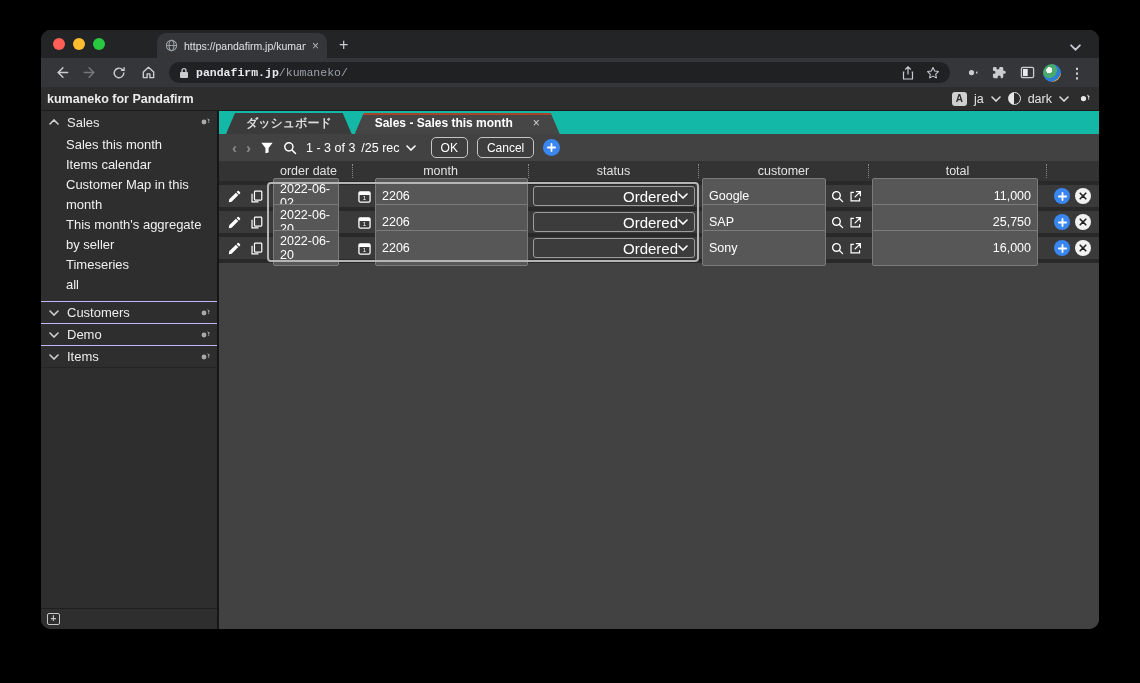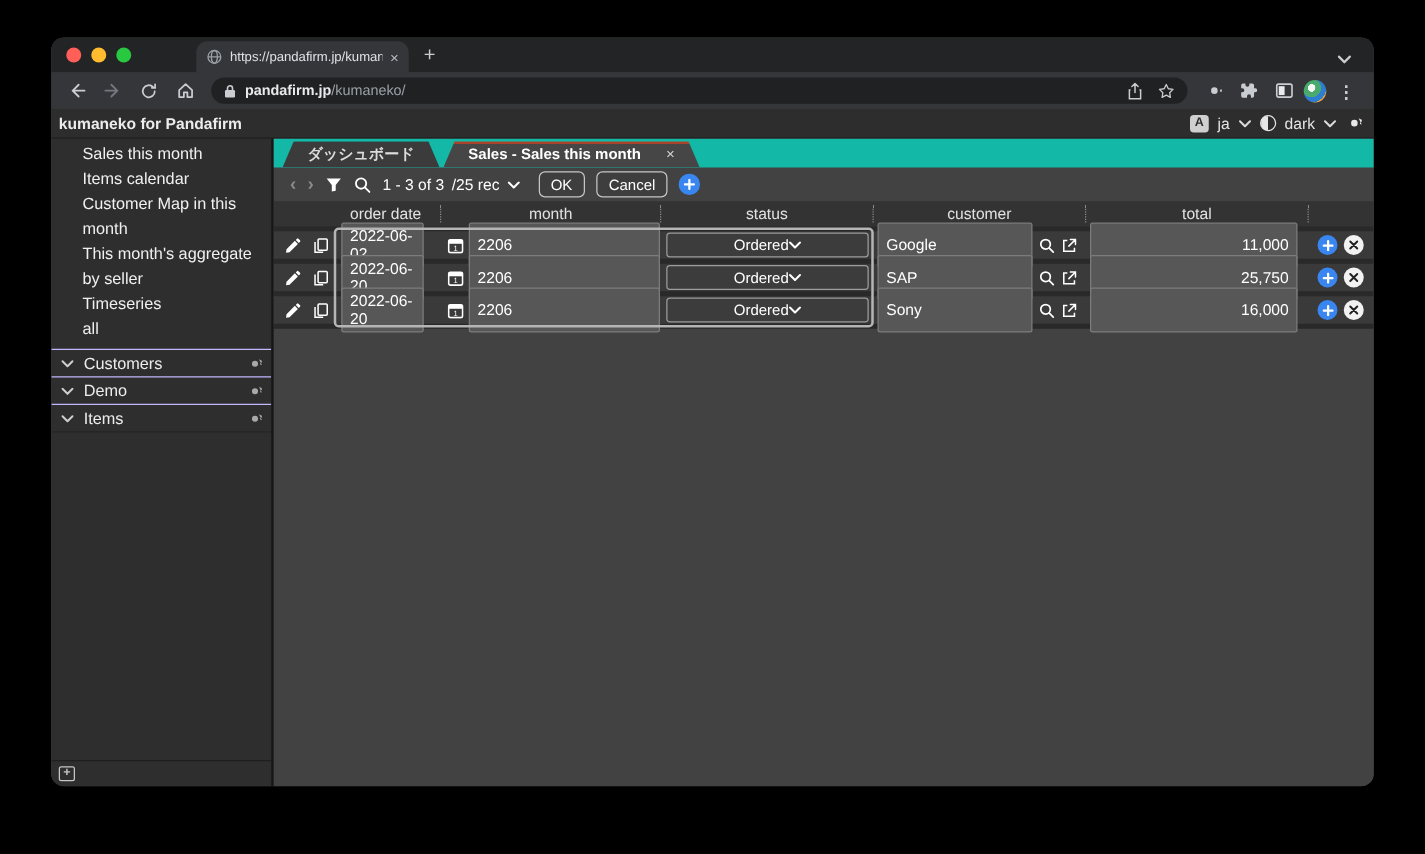--- a/index.html
+++ b/index.html
@@ -23,21 +23,21 @@
   .newtab { color:#c9cdd1; font-size:16px; margin:0 0 4px 12px; }
   .tabsearch { margin-left:auto; margin-right:18px; margin-bottom:7px; color:#c9cdd1; }
 
   
   .chrome-toolbar { height:29px; background:#35363a; display:flex; align-items:center;
                     padding:0 10px 0 8px; gap:5px; flex:none; }
   .nav-ic { width:24px; height:24px; display:flex; align-items:center; justify-content:center;
             color:#c9cdd1; flex:none; }
   .nav-ic.dim { color:#74787e; }
   .urlbar { flex:1; height:21px; background:#1f2123; border-radius:11px; display:flex;
-            align-items:center; padding:0 8px 0 10px; gap:7px; margin:0 4px; }
+            align-items:center; padding:0 8px 0 10px; gap:7px; margin:0 4px;font-family:Liberation Mono, monospace; }
   .url-text { font-size:11.5px; color:#9aa0a6; flex:1; white-space:nowrap; overflow:hidden; }
   .url-text b { color:#e8eaed; font-weight:bold; }
   .right-ics { display:flex; align-items:center; gap:4px; }
   .avatar { width:18px; height:18px; border-radius:50%; flex:none;
             background:radial-gradient(circle at 35% 35%, #f4f7f2 0 18%, #4aa96c 19% 45%, #2d7dd2 46% 70%, #e8a33d 71%); }
 
   
   .app-header { height:24px; background:#2d2d2d; border-bottom:1px solid #1c1c1c;
                 display:flex; align-items:center; padding:0 8px 0 6px; flex:none; }
   .app-title { color:#ececec; font-size:12.5px;font-weight:bold; }
@@ -100,22 +100,22 @@
   .row:last-child { margin-bottom:0; }
   .cell { display:flex; align-items:center; height:22px; flex:none; }
   .cell.c-icons { gap:9px; padding-left:9px; }
   .field { height:36px; background:#575757; border:1px solid #7c7c7c; border-radius:2px;
            color:#fff; font-size:12.5px; display:flex; align-items:center; padding:0 6px; }
   .f-date { width:66px; margin-left:8px; }
   .f-month { width:153px; margin-left:4px; }
   .f-cust { width:124px; margin-left:3px; }
   .f-total { width:166px; margin-left:3px; justify-content:flex-end; }
   .select { height:20px; width:162px; margin-left:4px; background:#3c3c3c; border:1px solid #9c9c9c;
-            border-radius:3px; color:#fff; font-size:12px; display:flex; align-items:center;
-            padding:0 6px; justify-content:center; }
+            border-radius:3px; color:#fff; font-size:15px; display:flex; align-items:center;
+            padding:0 6px; justify-content:flex-end; }
   .cal { margin-left:5px; flex:none; }
   .rowic { color:#fff; margin-left:5px; flex:none; }
   .act { display:flex; gap:5px; margin-left:7px; }
   .mini { width:16px; height:16px; border-radius:50%; display:flex; align-items:center; justify-content:center; }
   .mini.add { background:#3a86f0; color:#fff; }
   .mini.del { background:#f2f2f2; color:#222; }
   .group-outline { position:absolute; left:48px; top:21px; width:432px; height:80px;
                    border:2px solid #b5b5b5; border-radius:4px; pointer-events:none; }
 </style>
 </head>
@@ -230,20 +230,33 @@
             <path d="M8 5.2A2.8 2.8 0 1 0 8 10.8 2.8 2.8 0 0 0 8 5.2zm6.3 4l-1.5-.4a5 5 0 0 0 0-1.6l1.5-.4 0-1.6-2.7-1.4.7a5 5 0 0 0-1.4-.8L9.8 1.7H6.2l-.4 1.5a5 5 0 0 0-1.4.8l-1.4-.7L1.4 6l1.1 1a5 5 0 0 0 0 1.7l-1.1 1 1.6 2.7 1.4-.7a5 5 0 0 0 1.4.8l.4 1.5h3.6l.4-1.5a5 5 0 0 0 1.4-.8l1.4.7L14.6 9z"></path>
           </svg>
       </span>
     </div>
   </div>
 
   <div class="body">
 
     <div class="sidebar">
       <div class="nav">
+        <div class="sec">
+          <span class="chev">
+            <svg width="10" height="6" viewBox="0 0 10 6" fill="none" stroke="currentColor" stroke-width="1.6" stroke-linecap="round">
+                <path d="M1 5l4-4 4 4"></path>
+              </svg>
+            </span>
+          <span class="lbl">Sales</span>
+          <span class="gear">
+            <svg width="14" height="14" viewBox="0 0 16 16" fill="currentColor">
+                <path d="M8 5.2A2.8 2.8 0 1 0 8 10.8 2.8 2.8 0 0 0 8 5.2zm6.3 4l-1.5-.4a5 5 0 0 0 0-1.6l1.5-.4 0-1.6-2.7-1.4.7a5 5 0 0 0-1.4-.8L9.8 1.7H6.2l-.4 1.5a5 5 0 0 0-1.4.8l-1.4-.7L1.4 6l1.1 1a5 5 0 0 0 0 1.7l-1.1 1 1.6 2.7 1.4-.7a5 5 0 0 0 1.4.8l.4 1.5h3.6l.4-1.5a5 5 0 0 0 1.4-.8l1.4.7L14.6 9z"></path>
+              </svg>
+            </span>
+        </div>
         <div class="subitems">
           <div class="subitem">Sales this month</div>
           <div class="subitem">Items calendar</div>
           <div class="subitem">Customer Map in this month</div>
           <div class="subitem">This month's aggregate by seller</div>
           <div class="subitem">Timeseries</div>
           <div class="subitem">all</div>
         </div>
         <div class="sec">
           <span class="chev">

